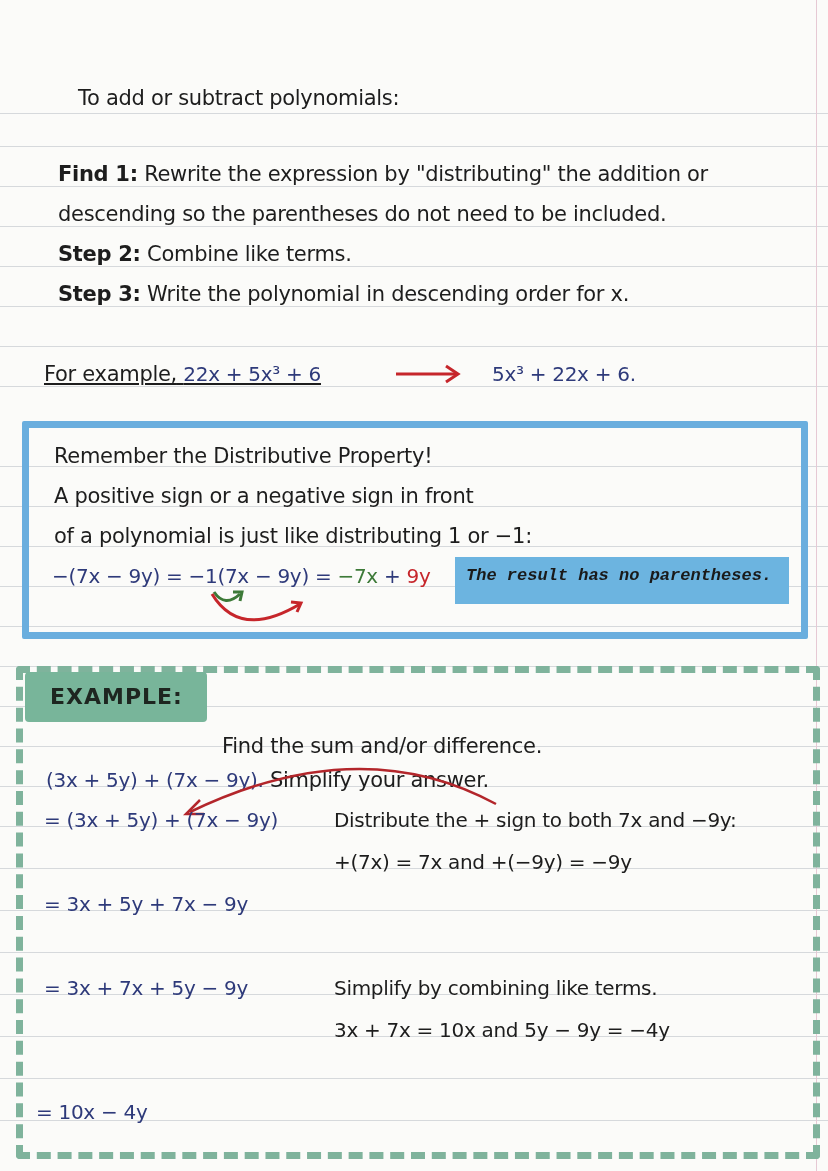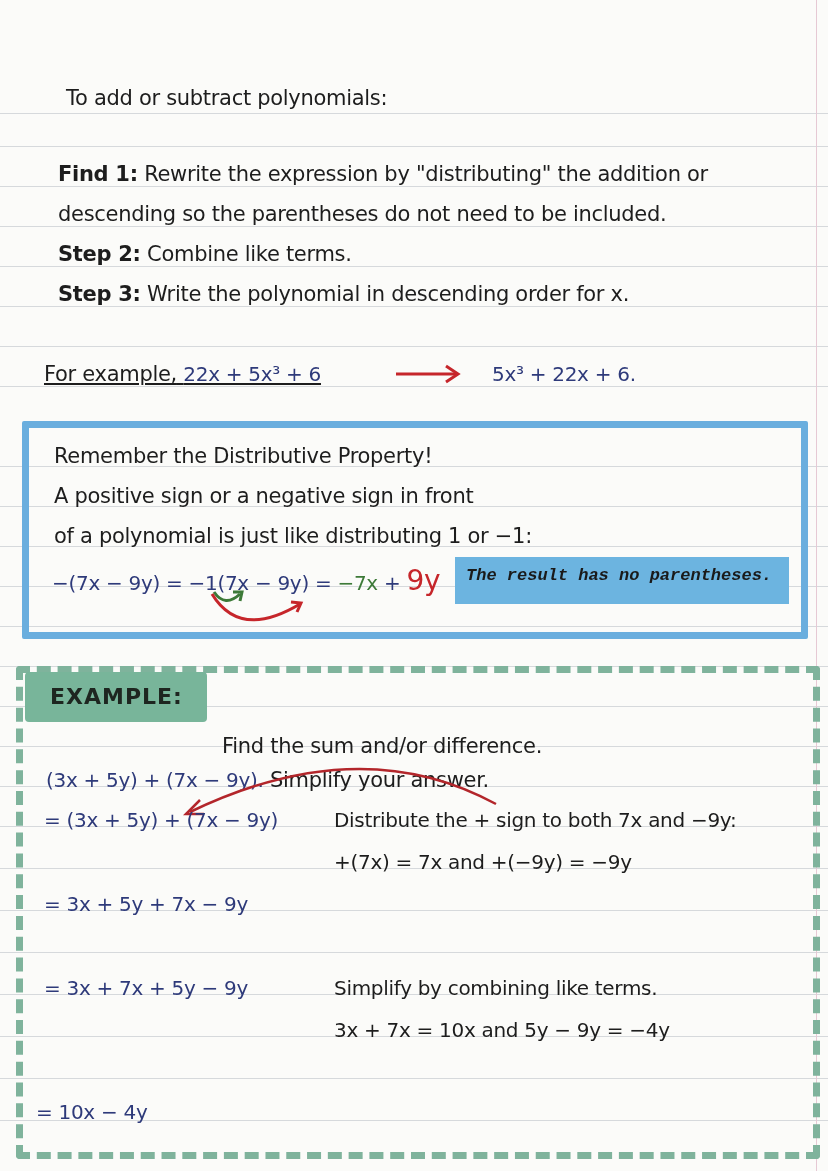--- a/index.html
+++ b/index.html
@@ -62,21 +62,21 @@
   <div class="rule" style="top:868px"></div>
   <div class="rule" style="top:910px"></div>
   <div class="rule" style="top:952px"></div>
   <div class="rule" style="top:994px"></div>
   <div class="rule" style="top:1036px"></div>
   <div class="rule" style="top:1078px"></div>
   <div class="rule" style="top:1120px"></div>
 </div>
 <div class="margin-line"></div>
 
-<div class="txt" style="left:66px; top:86px;">To add or subtract polynomials:</div>
+<div class="txt" style="left:78px; top:86px;">To add or subtract polynomials:</div>
 
 <div class="txt" style="left:58px; top:162px;">
   <span class="b">Find 1:</span>
   <span>Rewrite the expression by "distributing" the addition or</span>
 </div>
 <div class="txt" style="left:58px; top:202px;">descending so the parentheses do not need to be included.</div>
 <div class="txt" style="left:58px; top:242px;">
   <span class="b">Step 2:</span>
   <span>Combine like terms.</span>
 </div>
@@ -93,21 +93,21 @@
   <line x1="396" y1="374" x2="456" y2="374" stroke="#c6262b" stroke-width="3"></line>
   <polyline points="446,366 458,374 446,382" fill="none" stroke="#c6262b" stroke-width="3"></polyline>
 </svg>
 <div class="txt navy math" style="left:492px; top:362px;">5x³ + 22x + 6.</div>
 
 <div class="blue-box"></div>
 <div class="txt" style="left:54px; top:444px;text-align:right;">Remember the Distributive Property!</div>
 <div class="txt" style="left:54px; top:484px;text-align:center;">A positive sign or a negative sign in front</div>
 <div class="txt" style="left:54px; top:524px;">of a polynomial is just like distributing 1 or −1:</div>
 <div class="txt math" style="left:52px; top:564px;">
-  <span class="navy">−(7x − 9y) = −1(7x − 9y) = </span><span class="green">−7x</span><span class="navy"> + </span><span class="red" style="font-size:28px">9y</span>
+  <span class="navy">−(7x − 9y) = −1(7x − 9y) = </span><span class="green">−7x</span><span class="navy"> + </span><span class="red" style="font-size:20px">9y</span>
 </div>
 <div class="highlight"></div>
 <div class="hl-text">The result has no parentheses.</div>
 <svg class="arrows" width="828" height="1171">
   <path d="M214 592 Q 225 608 240 594" fill="none" stroke="#3d7a38" stroke-width="3"></path>
   <polyline points="233,592 242,592 240,601" fill="none" stroke="#3d7a38" stroke-width="3"></polyline>
   <path d="M212 594 Q 240 640 300 604" fill="none" stroke="#c6262b" stroke-width="3"></path>
   <polyline points="291,602 301,603 297,612" fill="none" stroke="#c6262b" stroke-width="3"></polyline>
 </svg>
 

